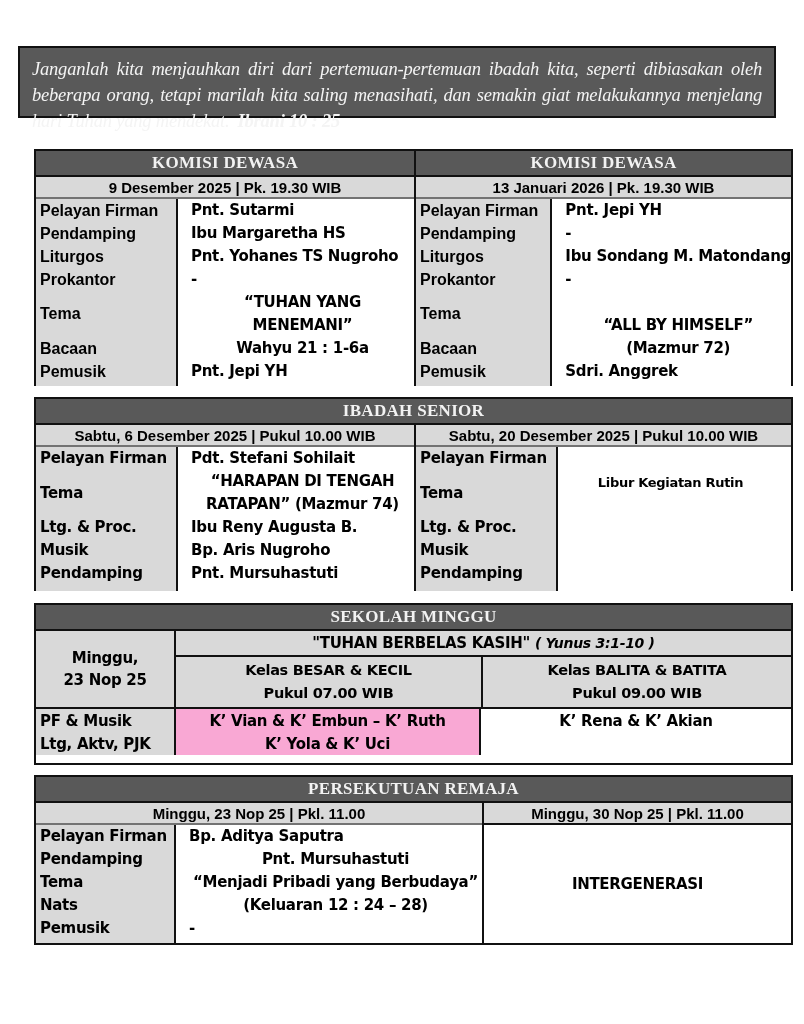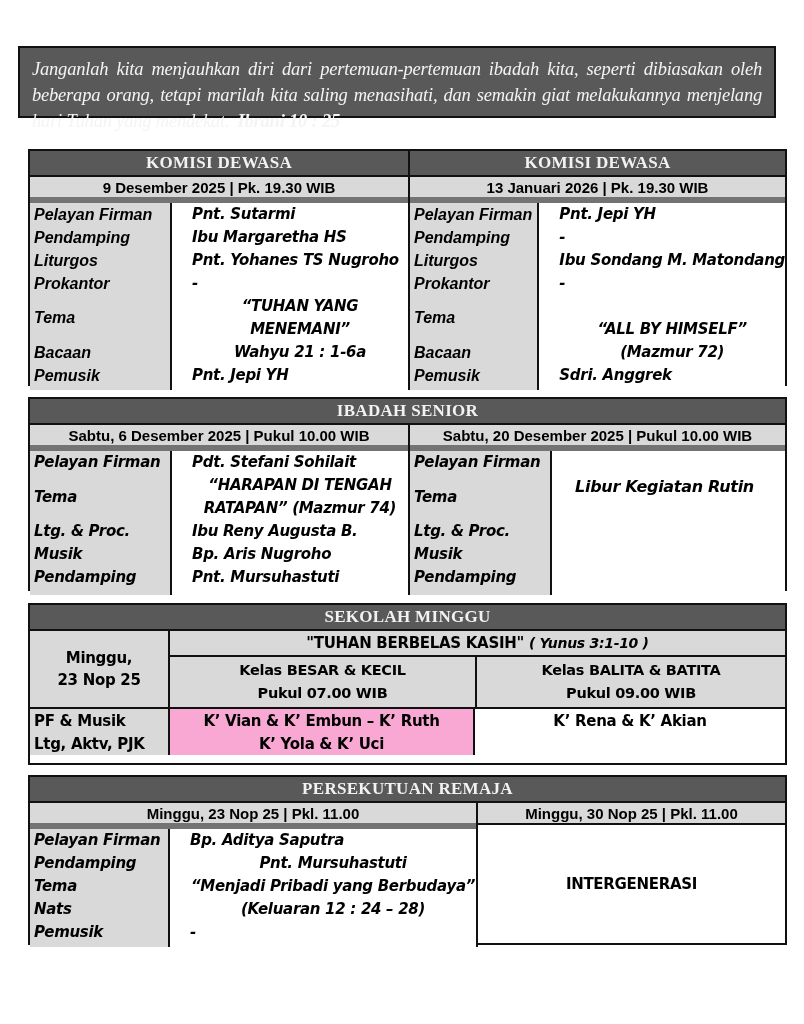--- a/index.html
+++ b/index.html
@@ -10,58 +10,58 @@
     position: absolute; left: 18px; top: 46px; width: 758px; height: 72px;
     background: #595959; border: 2px solid #111;
     padding: 8px 12px 6px 12px;
     font-family: "Liberation Serif", serif; font-style: italic;
     color: #f4f4f4; font-size: 18.5px; line-height: 26px;
     text-align: justify; text-align-last: left;
     letter-spacing: -0.2px;
   }
   .quote-box .ref { font-weight: bold; margin-left: 8px; }
 
-  .section { position: absolute; left: 28px; width: 759px; border: 2px solid #111; }
+  .section { position: absolute; left: 34px; width: 759px; border: 2px solid #111; }
   .title-bar {
     background: #595959; color: #f2f2f2;
     font-family: "Liberation Serif", serif; font-weight: bold;
     text-align: center; font-size: 17px; height: 24px; line-height: 24px;
     letter-spacing: 0.3px;
   }
   .hdr {
     background: #d9d9d9; font-weight: bold; text-align: center;
     font-size: 15px; height: 22px; line-height: 21px;
     border-top: 2px solid #111;
   }
   .row-split { display: flex; }
   .half { position: relative; }
   .vline { border-left: 2px solid #111; }
 
-  .kv { display: flex; border-top: 6px solid #737373; font-style: italic; }
+  .kv { display: flex; border-top: 2px solid #737373; }
   .kv .labels { background: #d9d9d9; border-right: 2px solid #111; padding-left: 4px; }
-  .kv .values { background: #fff; padding-left: 20px; flex: 1; }
+  .kv .values { background: #fff; padding-left: 13px; flex: 1; }
   .lbl { font-family: "DejaVu Sans", sans-serif; font-weight: bold; font-size: 15px; height: 23px; line-height: 23px; white-space: nowrap; letter-spacing: -0.3px; }
   .lbl.arial { font-family: "Liberation Sans", sans-serif; font-size: 16px; letter-spacing: 0; }
   .val { font-family: "DejaVu Sans", sans-serif; font-weight: bold; font-size: 15px; height: 23px; line-height: 23px; white-space: nowrap; letter-spacing: -0.3px; }
   .center { text-align: center; }
 
   
   #s1 { top: 149px; height: 237px; }
   #s1 .half { width: 378px; }
   #s1 .half.right { width: 377px; }
   #s1 .kv .labels { width: 142px; height: 187px; }
   #s1 .kv .values { height: 187px; }
 
   
   #s2 { top: 397px; height: 194px; }
   #s2 .half.left { width: 378px; }
   #s2 .half.right { width: 377px; }
   #s2 .kv .labels { width: 142px; height: 144px; }
   #s2 .kv .values { height: 144px; }
-  .libur { display: flex; align-items: center; justify-content: center; height: 100%; font-family: "DejaVu Sans", sans-serif; font-weight: bold; font-size: 16px; padding-right: 8px; letter-spacing: -0.3px; }
+  .libur { display: flex; align-items: center; justify-content: center; height: 100%; font-family: "DejaVu Sans", sans-serif; font-weight: bold; font-size: 13px; padding-right: 8px; letter-spacing: -0.3px; }
 
   
   #s3 { top: 603px; height: 162px; }
   .sm-grid { display: flex; border-top: 2px solid #111; }
   .sm-left { width: 140px; background: #d9d9d9; border-right: 2px solid #111; display: flex; align-items: center; justify-content: center; text-align: center; height: 76px; }
   .sm-date { font-family: "DejaVu Sans", sans-serif; font-weight: bold; font-size: 15px; line-height: 22px; letter-spacing: -0.3px; }
   .sm-right { flex: 1; }
   .sm-theme { background: #d9d9d9; height: 24px; line-height: 24px; text-align: center; font-family: "DejaVu Sans", sans-serif; font-weight: bold; font-size: 15px; letter-spacing: -0.3px; }
   .sm-theme .ref { font-weight: bold; font-size: 14px; font-style: italic; }
   .sm-classes { display: flex; border-top: 2px solid #111; height: 52px; }

